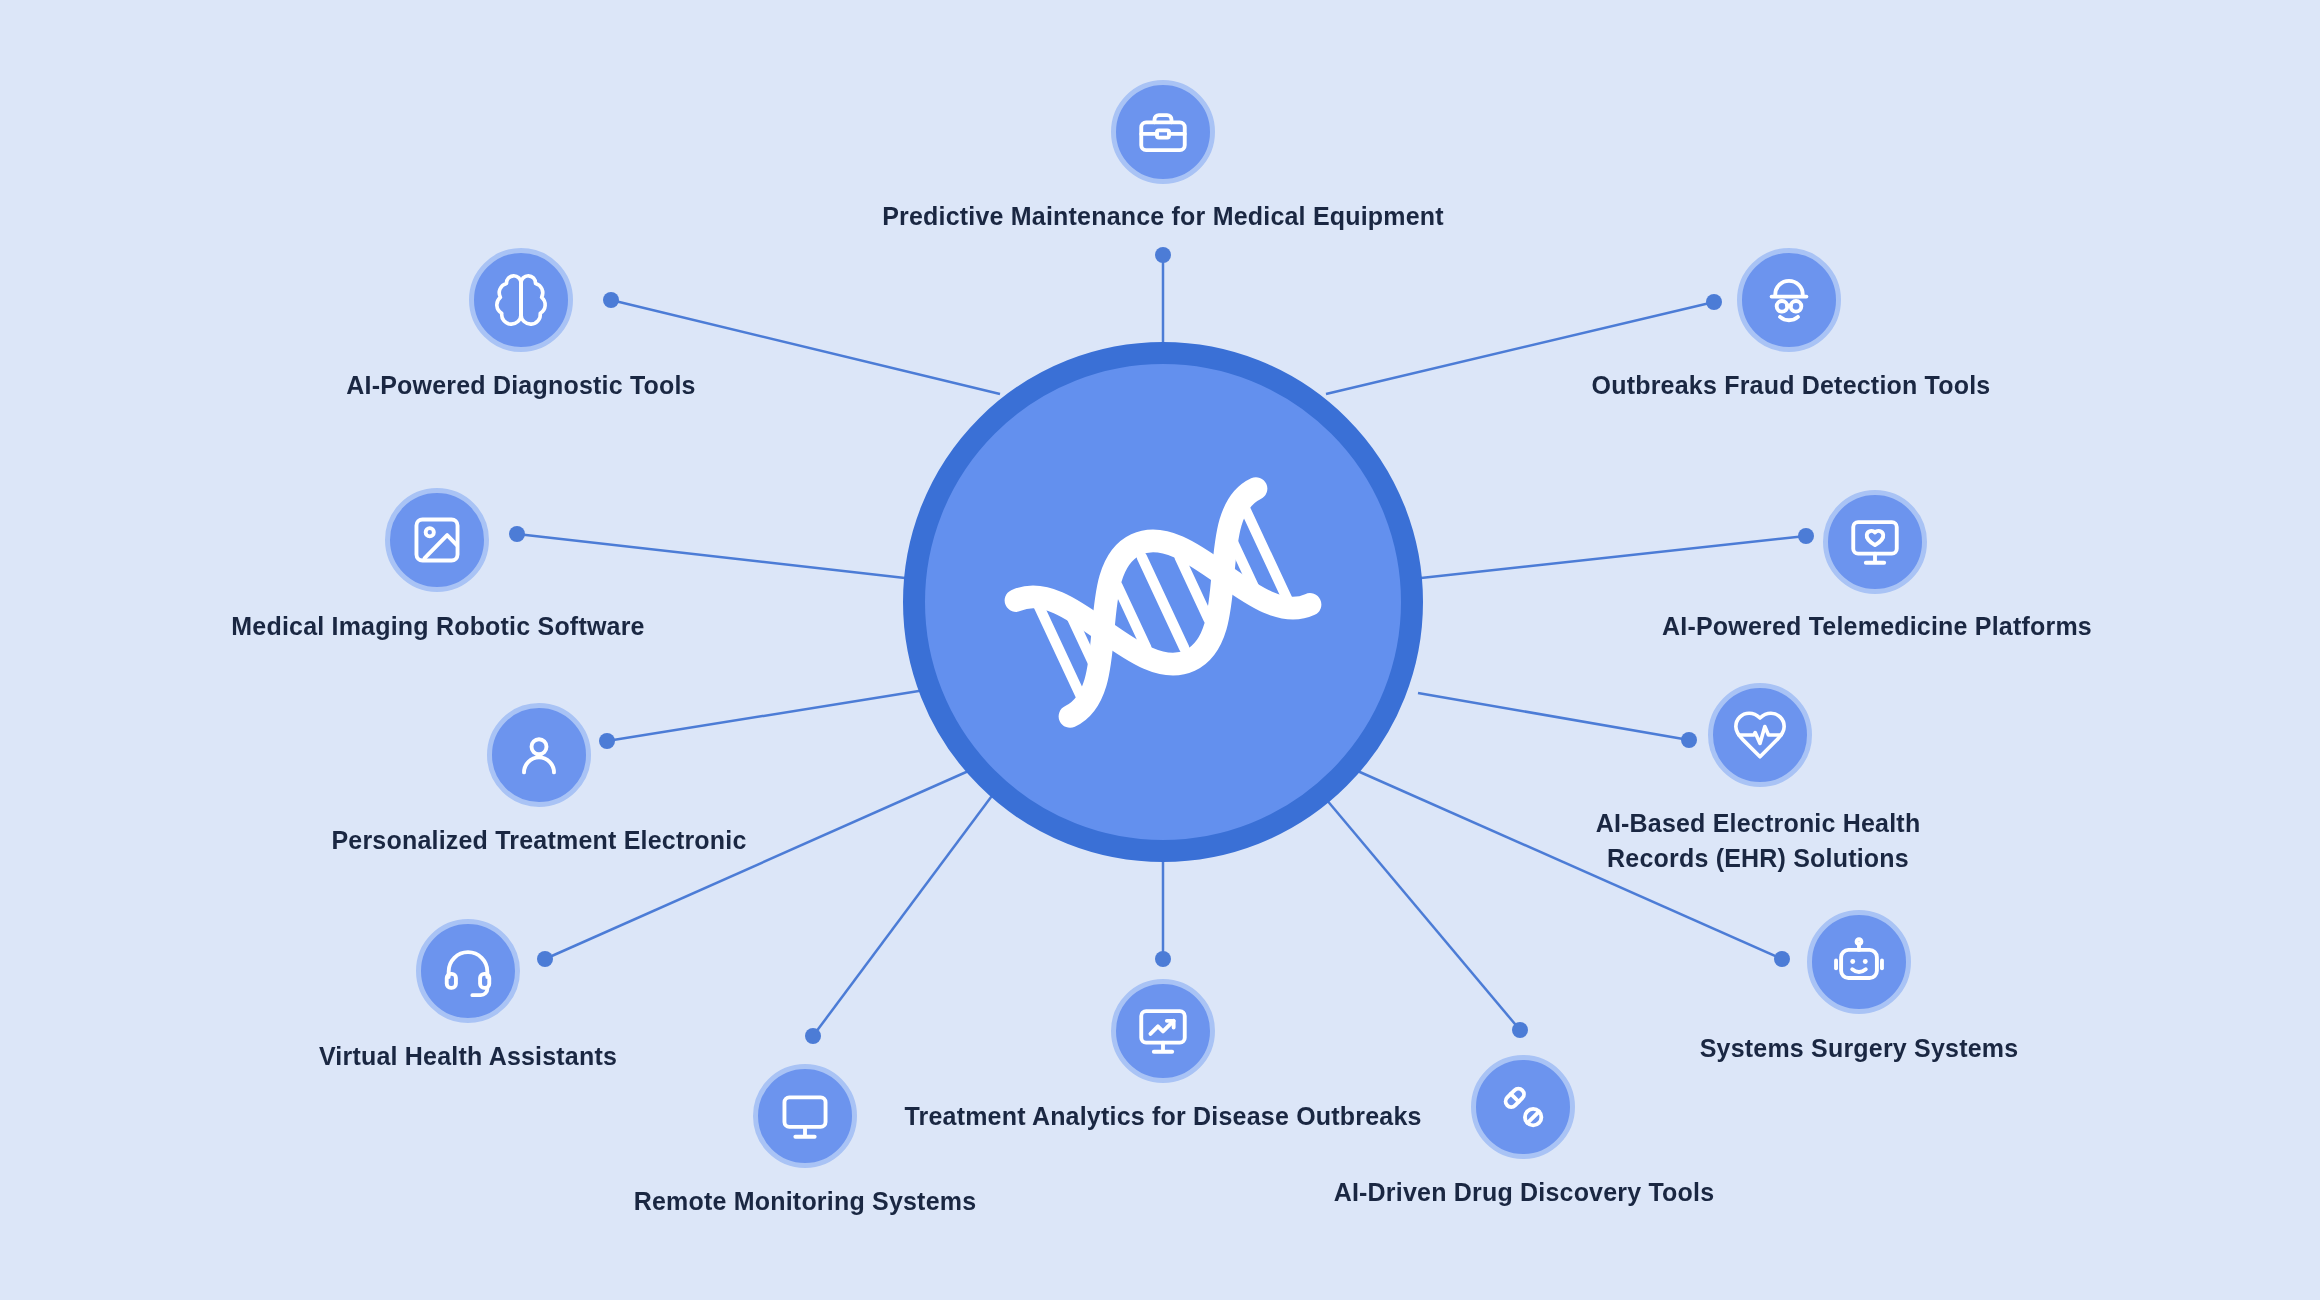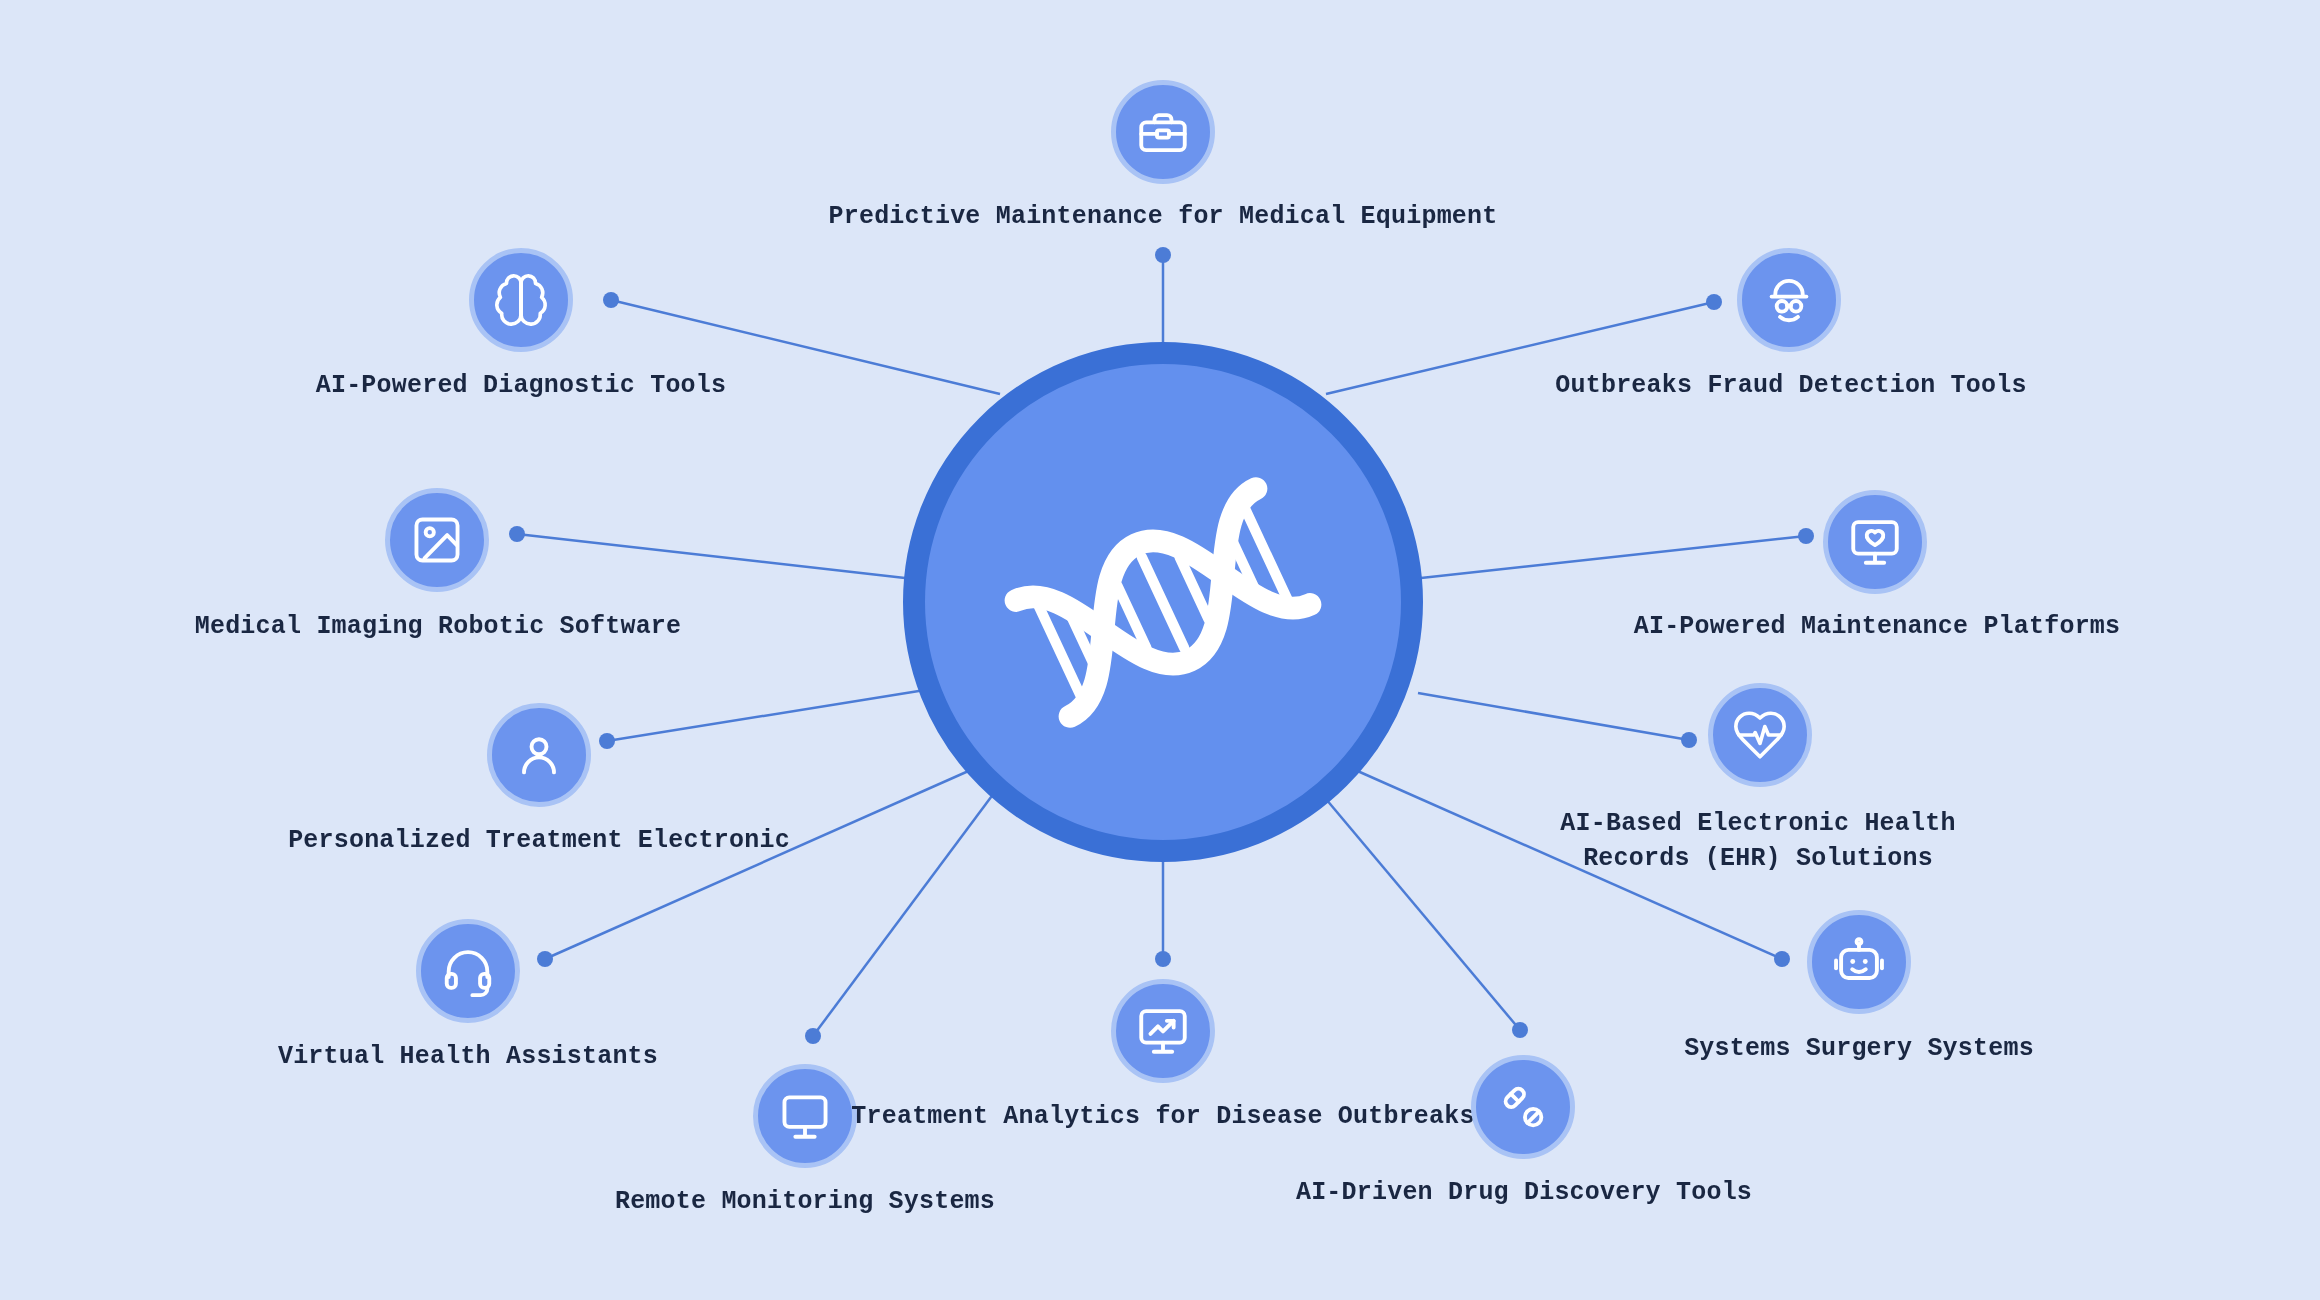--- a/index.html
+++ b/index.html
@@ -52,21 +52,20 @@
   .node-label {
     position: absolute;
     transform: translateX(-50%);
     white-space: nowrap;
     font-size: 25px;
     font-weight: 600;
     letter-spacing: 0.2px;
     color: var(--label-text, #1a2742);
     z-index: 3;
     line-height: 35px;
-    font-family: Liberation Mono, monospace;
   }
   .node-label.wrap {
     white-space: normal;
     text-align: center;
     width: 400px;
   }
   .dna-svg { width: 320px; height: 251px; }
   svg.icon {
     fill: none;
     stroke: var(--icon-stroke, #ffffff);
@@ -169,21 +168,21 @@
   <div class="node-label" style="left:438px; top:609px">Medical Imaging Robotic Software</div>
 
   <div class="node-circle" style="left:1823px; top:490px">
     <svg class="icon" viewBox="0 0 24 24">
       <rect x="3" y="3.8" width="18" height="13" rx="2"></rect>
       <path d="M12 16.8v3.2"></path>
         <path d="M8.2 20.6h7.6"></path>
       <path d="M12 13.3c2.3-1.4 3.7-2.7 3.4-4.3a1.94 1.94 0 0 0-3.4-.9 1.94 1.94 0 0 0-3.4.9c-.3 1.6 1.1 2.9 3.4 4.3Z"></path>
     </svg>
   </div>
-  <div class="node-label" style="left:1877px; top:609px">AI-Powered Maintenance Platforms</div>
+  <div class="node-label" style="left:1877px; top:609px">AI-Powered Telemedicine Platforms</div>
 
   <div class="node-circle" style="left:487px; top:703px">
     <svg class="icon" viewBox="0 0 24 24">
       <circle cx="12" cy="8.6" r="3.1"></circle>
       <path d="M5.8 19.2a6.2 6.2 0 0 1 12.4 0"></path>
     </svg>
   </div>
   <div class="node-label" style="left:539px; top:823px">Personalized Treatment Electronic</div>
 
   <div class="node-circle" style="left:1708px; top:683px">

